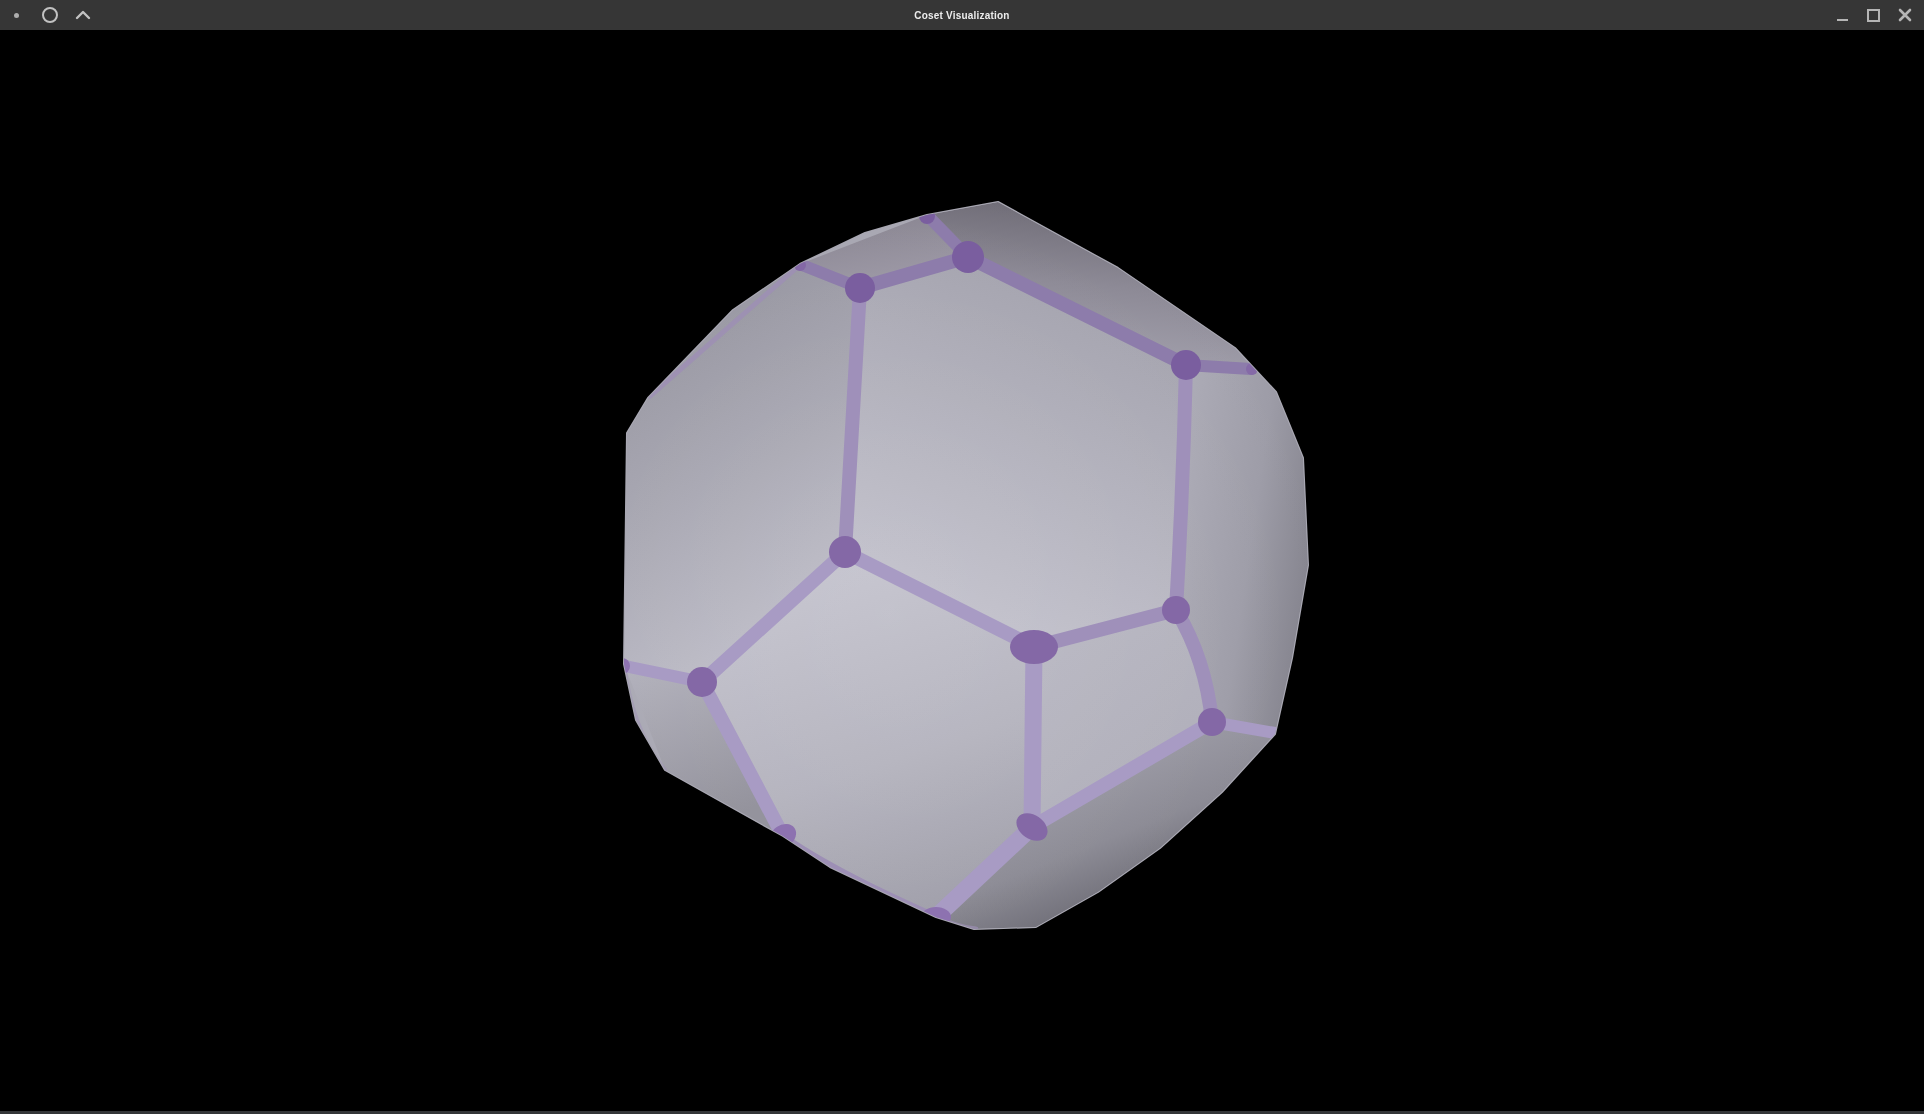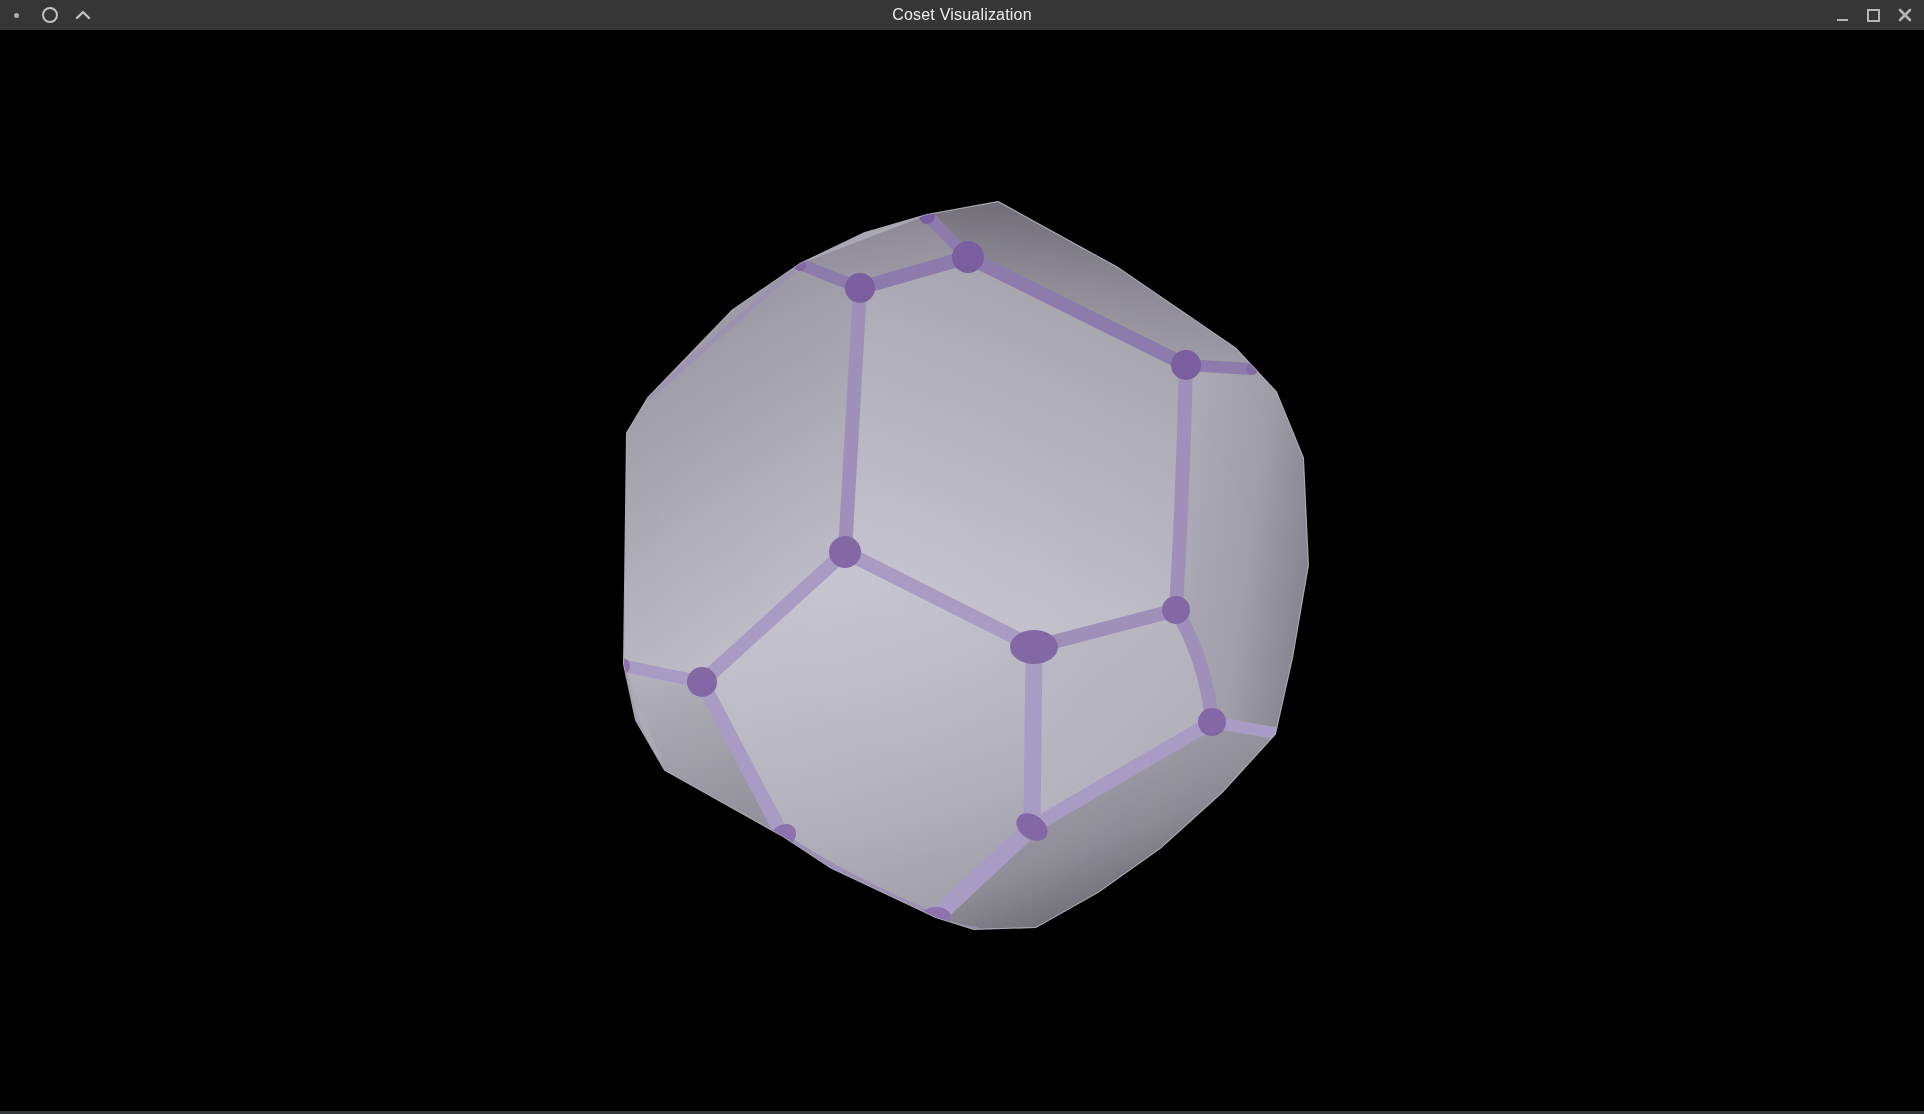--- a/index.html
+++ b/index.html
@@ -48,22 +48,22 @@
     border-radius: 50%;
     background: #aeaeae;
   }
   .circle-glyph {
     width: 12px; height: 12px;
     border: 2px solid #c2c2c2;
     border-radius: 50%;
   }
   .title-text {
     margin: 0 auto;
-    font-size: 16px;
-    font-weight: normal;
+    font-size: 10px;
+    font-weight: bold;
     color: var(--c-title-text, #ededed);
     letter-spacing: 0.2px;
   }
   .titlebar-right {
     position: absolute;
     right: 4px; top: 0; bottom: 0;
     display: flex;
     align-items: center;
   }
   .wc-btn {

